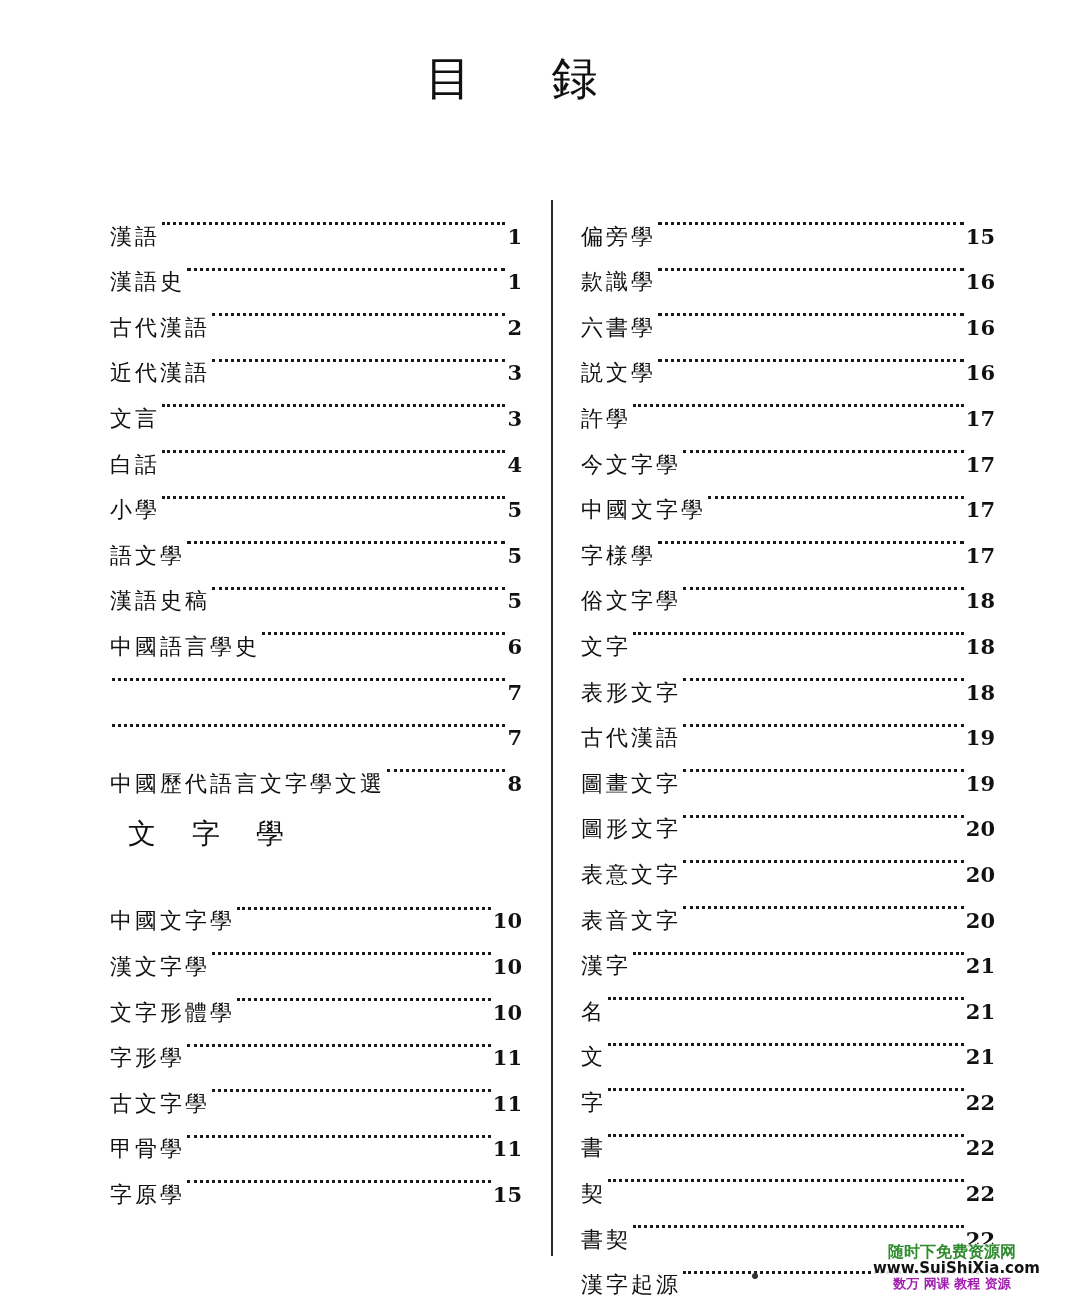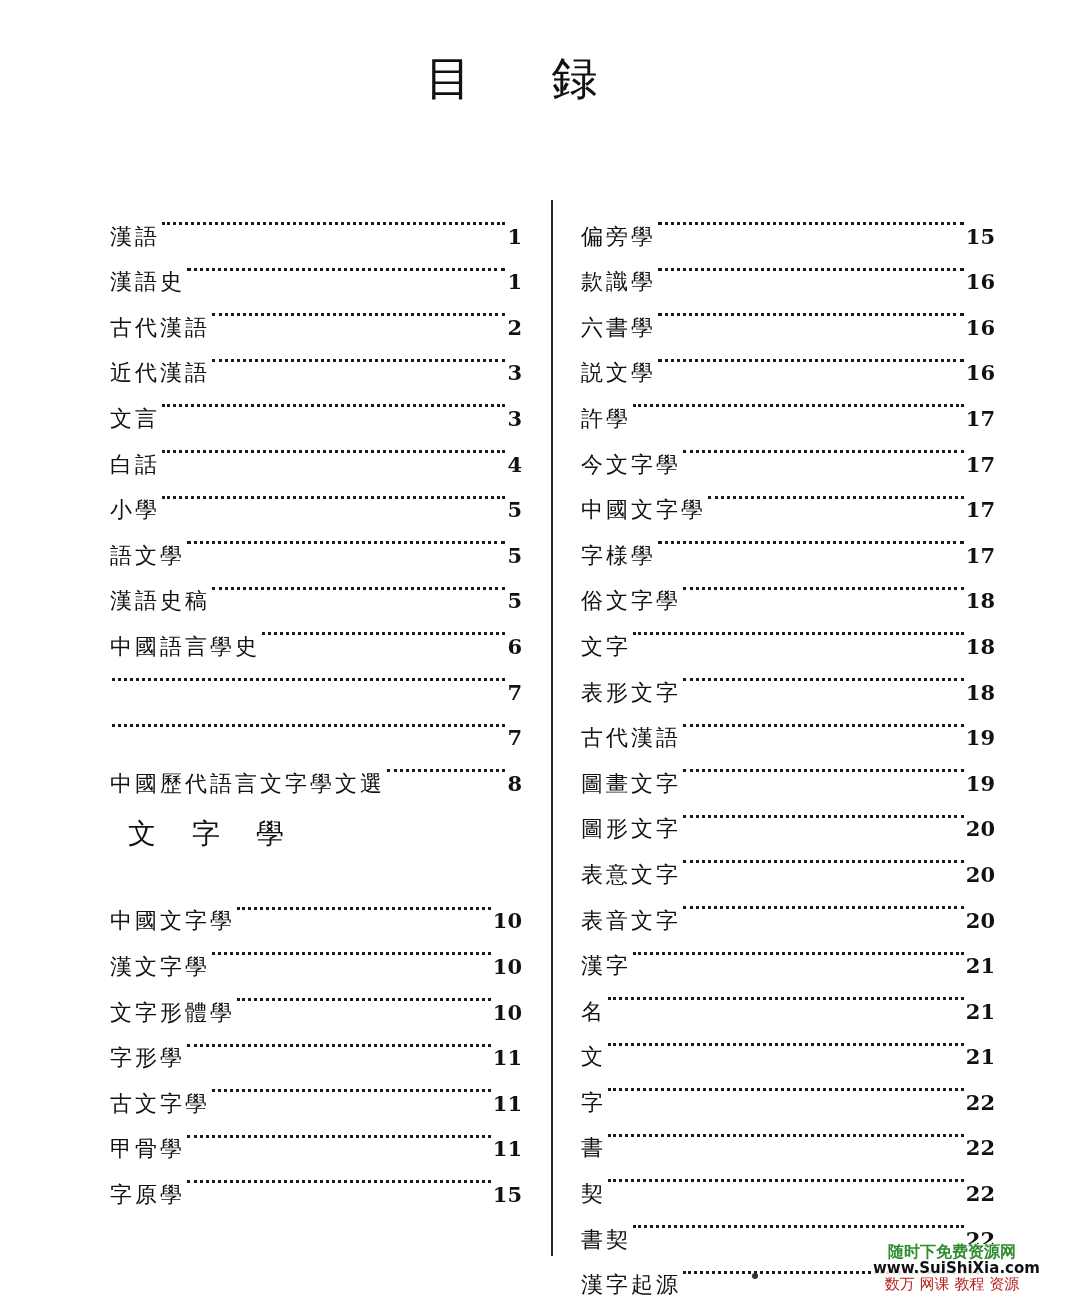--- a/index.html
+++ b/index.html
@@ -74,21 +74,21 @@
       position: absolute;
       left: 873px; top: 1244px;
       width: 158px;
       text-align: center;
       background: rgba(255,255,255,0.85);
       font-family: "DejaVu Sans", sans-serif;
       line-height: 1.05;
     }
     .wm-line1 { color: #2e8b2e; font-weight: bold; font-size: 16px; letter-spacing: 0px; }
     .wm-line2 { color: #111111; font-weight: bold; font-size: 15px; }
-    .wm-line3 { color: #b91c1c; font-weight: normal; font-size: 15px; }
+    .wm-line3 { color: #a21caf; font-weight: bold; font-size: 13px; }
     .specks { position: absolute; width: 3px; height: 3px; background: #333; border-radius: 50%; }
   </style>
 </head>
 <body>
 
 <div class="page-title">
   <span>目</span><span>録</span>
 </div>
 
 <div class="column col-left">

